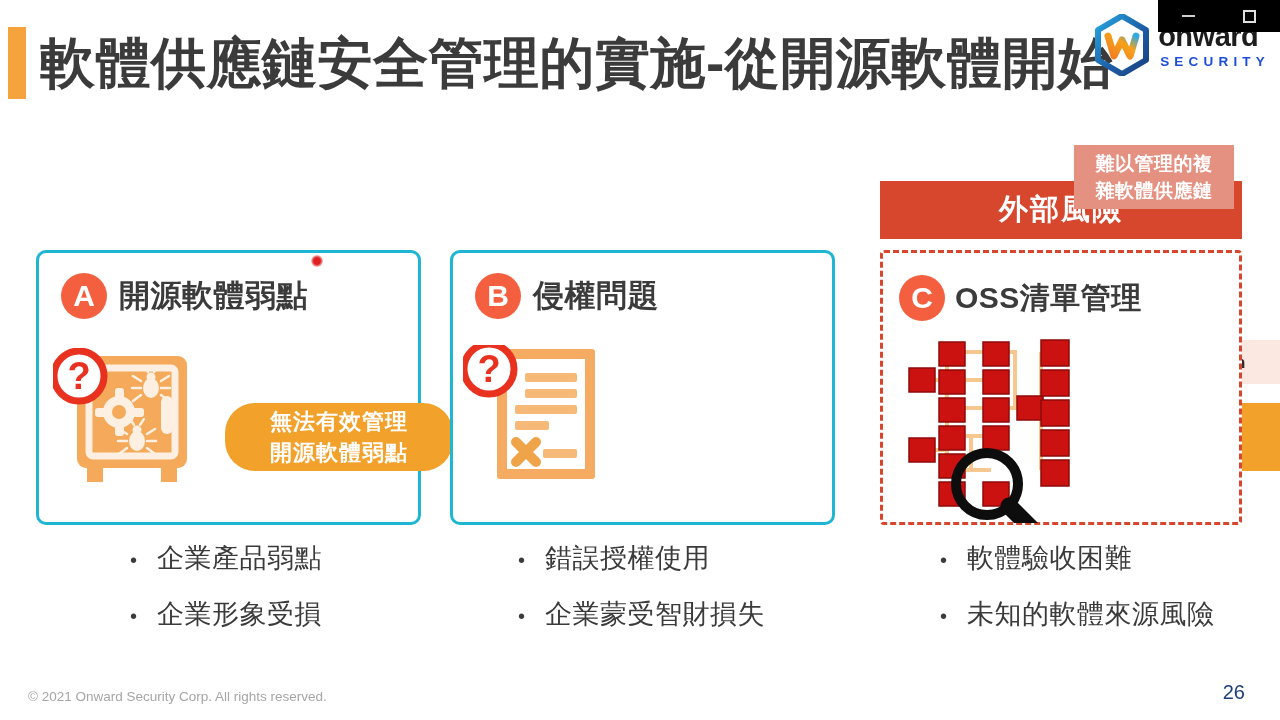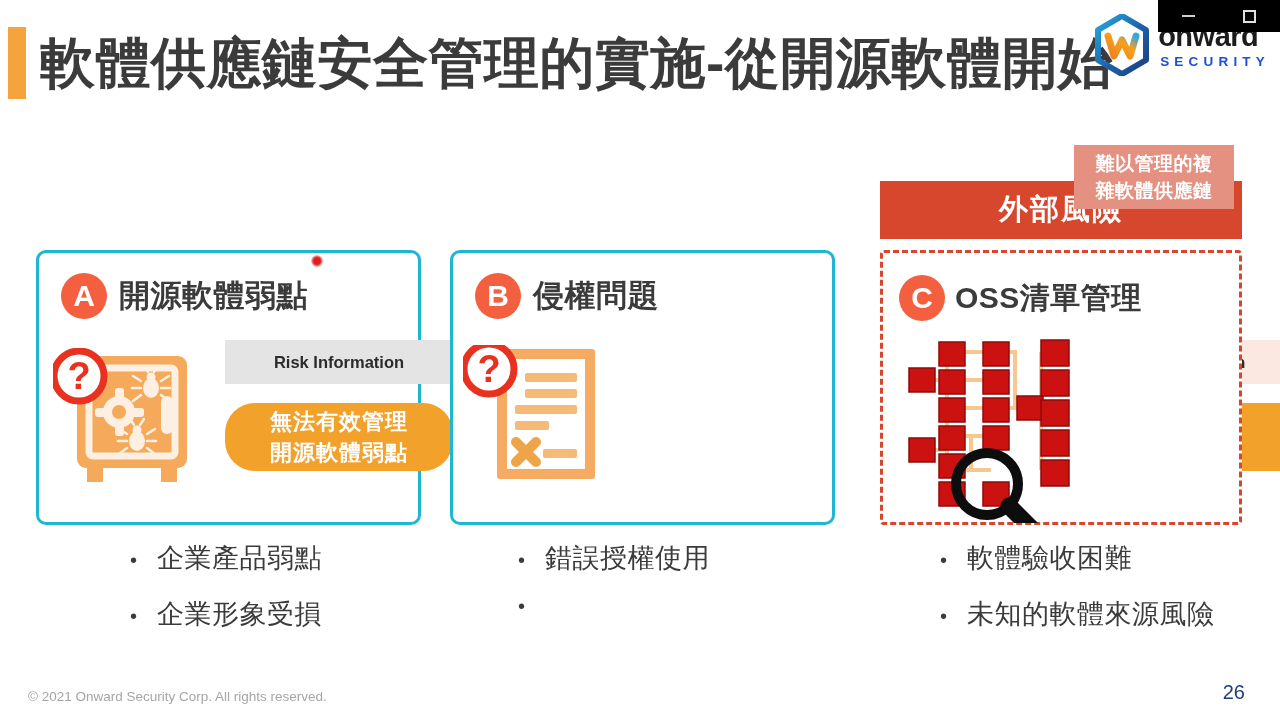--- a/index.html
+++ b/index.html
@@ -265,21 +265,20 @@
           <circle cx="84" cy="82" r="4.5"></circle>
           <path d="M74 86 L66 81 M74 93 L65 93 M74 100 L66 106 M94 86 L102 81 M94 93 L103 93 M94 100 L102 106" stroke="#fdf0e2" stroke-width="2.6" fill="none" stroke-linecap="round"></path>
           <path d="M81 77 L77 71 M87 77 L91 71" stroke="#fdf0e2" stroke-width="2.4" stroke-linecap="round"></path>
         </g>
 
         <circle cx="26" cy="28" r="25" fill="#ffffff" stroke="#e8321f" stroke-width="7"></circle>
         <text x="26" y="41" text-anchor="middle" font-size="38" font-weight="700" font-family="Liberation Sans, sans-serif" fill="#e8321f">?</text>
       </svg>
     </div>
 
-    <div class="chip" id="chip-a">Risk Information</div>
     <div class="orange-box" id="box-a">
       <span>無法有效管理</span>
       <span>開源軟體弱點</span>
     </div>
   </div>
 
   <div class="card" id="card-b">
     <div class="card-head">
       <div class="badge">B</div>
       <div class="card-title">侵權問題</div>
@@ -372,20 +371,21 @@
     </div>
   </div>
 
   <div class="bullets" id="bullets-b">
     <div class="bullet-row">
       <span class="bullet-dot">•</span>
       <span class="bullet-text">錯誤授權使用</span>
     </div>
     <div class="bullet-row">
       <span class="bullet-dot">•</span>
+      <span class="bullet-text">企業蒙受智財損失</span>
     </div>
   </div>
 
   <div class="bullets" id="bullets-c">
     <div class="bullet-row">
       <span class="bullet-dot">•</span>
       <span class="bullet-text">軟體驗收困難</span>
     </div>
     <div class="bullet-row">
       <span class="bullet-dot">•</span>

